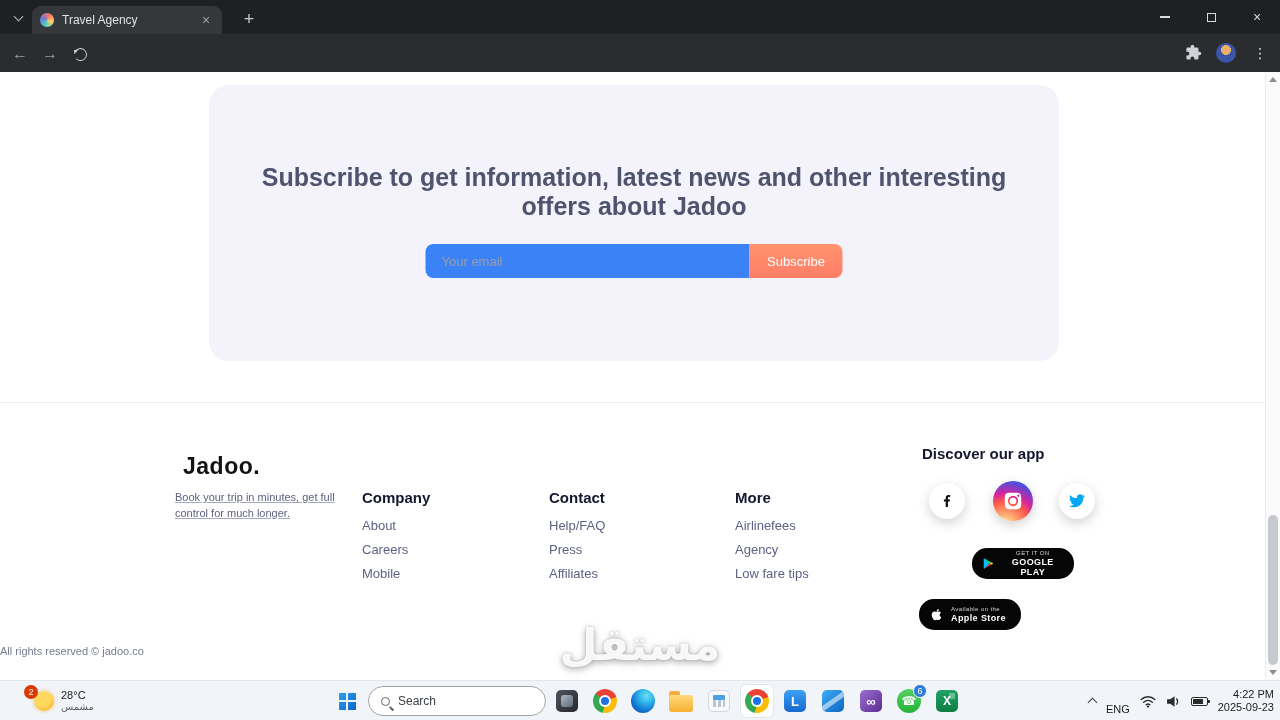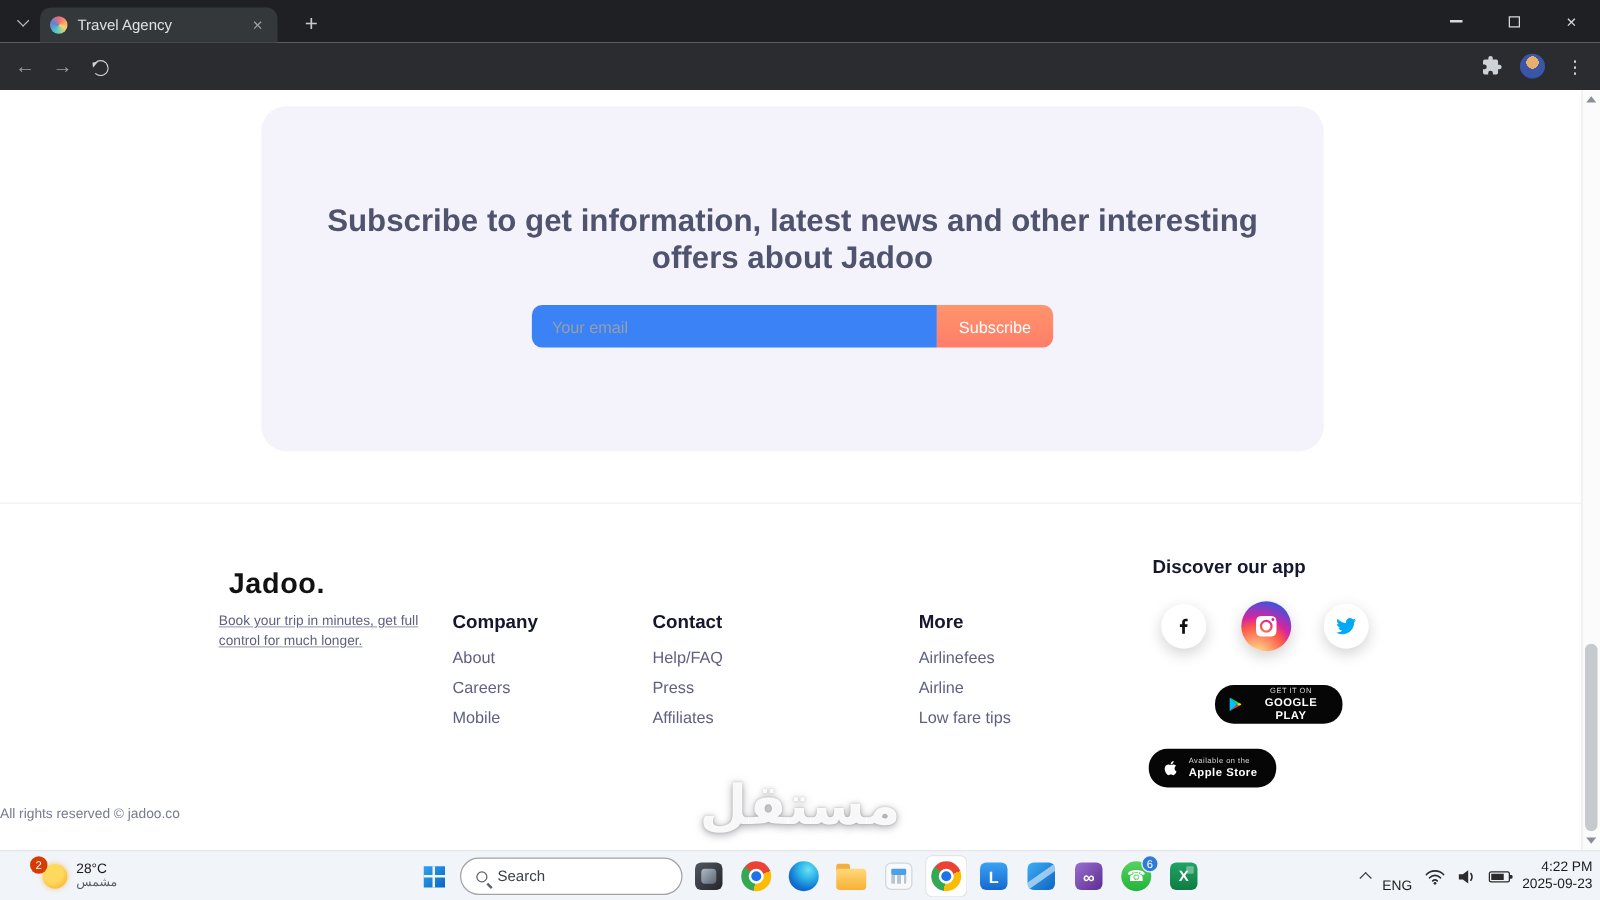--- a/index.html
+++ b/index.html
@@ -43,21 +43,21 @@
   .email-input { width:324px; height:34px; border:none; outline:none; background:#3b82f6; border-radius:8px 0 0 8px; padding:0 16px; font-size:13px; color:#333; font-family:"Liberation Sans",sans-serif; }
   .email-input::placeholder { color:#9a9ea8; }
   .subscribe-btn { width:93px; height:34px; border:none; border-radius:0 8px 8px 0; background:linear-gradient(180deg,#ff946d,#ff7d68); color:#fff; font-size:13px; font-family:"Liberation Sans",sans-serif; cursor:pointer; }
 
   .footer { position:absolute; left:0; top:330px; width:1265px; height:278px; border-top:1px solid #eef0f2; }
   .logo { position:absolute; left:183px; top:50px; font-size:23px; font-weight:bold; letter-spacing:.5px; color:#121212; }
   .tagline { position:absolute; left:175px; top:86px; width:164px; font-size:11px; line-height:16px; color:#5e6282; text-decoration:underline; text-decoration-color:rgba(94,98,130,.55); }
   .fcol { position:absolute; top:42px;margin-top:44px; }
   .fcol-title { font-size:15px; font-weight:bold; color:#14172e; margin-bottom:13px; }
   .fcol a { display:block; font-size:13px; color:#5e6282; text-decoration:none; margin-bottom:11px; line-height:13px; }
-  .col-company { left:362px; } .col-contact { left:522px; } .col-more { left:735px; }
+  .col-company { left:362px; } .col-contact { left:549px; } .col-more { left:735px; }
   .discover { position:absolute; left:922px; top:42px; }
   .discover-title { font-size:15px; font-weight:bold; color:#14172e; }
   .social { position:absolute; border-radius:50%; display:flex; align-items:center; justify-content:center; }
   .fb { left:929px; top:80px; width:36px; height:36px; background:#fff; box-shadow:0 4px 12px rgba(0,0,0,.18); }
   .ig { left:993px; top:78px; width:40px; height:40px; background:radial-gradient(circle at 30% 110%, #fdf497 0%, #fd5949 45%, #d6249f 60%, #285aeb 90%); box-shadow:0 4px 12px rgba(0,0,0,.18); }
   .tw { left:1059px; top:80px; width:36px; height:36px; background:#fff; box-shadow:0 4px 12px rgba(0,0,0,.18); }
   .storebadge { position:absolute; width:102px; height:31px; background:#060606; border-radius:15px; display:flex; align-items:center; padding:0 10px; gap:7px; color:#fff; }
   .gplay { left:972px; top:145px;text-align:center; } .astore { left:919px; top:196px; }
   .badge-line1 { font-size:6px; color:#d8d8d8; letter-spacing:.4px; }
   .badge-line2 { font-size:9px; color:#fff; font-weight:bold; letter-spacing:.4px; margin-top:1px; }
@@ -199,21 +199,21 @@
       </div>
       <div class="fcol col-contact">
         <div class="fcol-title">Contact</div>
         <a href="#">Help/FAQ</a>
         <a href="#">Press</a>
         <a href="#">Affiliates</a>
       </div>
       <div class="fcol col-more">
         <div class="fcol-title">More</div>
         <a href="#">Airlinefees</a>
-        <a href="#">Airline</a>
+        <a href="#">Agency</a>
         <a href="#">Low fare tips</a>
       </div>
 
       <div class="discover">
         <div class="discover-title">Discover our app</div>
       </div>
 
       <div class="social fb">
         <svg width="16" height="16" viewBox="0 0 24 24">
             <path fill="#111" d="M13.397 20.997v-8.196h2.765l.411-3.209h-3.176V7.548c0-.926.258-1.56 1.587-1.56h1.684V3.127A22 22 0 0 0 14.201 3c-2.444 0-4.122 1.492-4.122 4.231v2.355H7.332v3.209h2.753v8.202h3.312z"></path>

